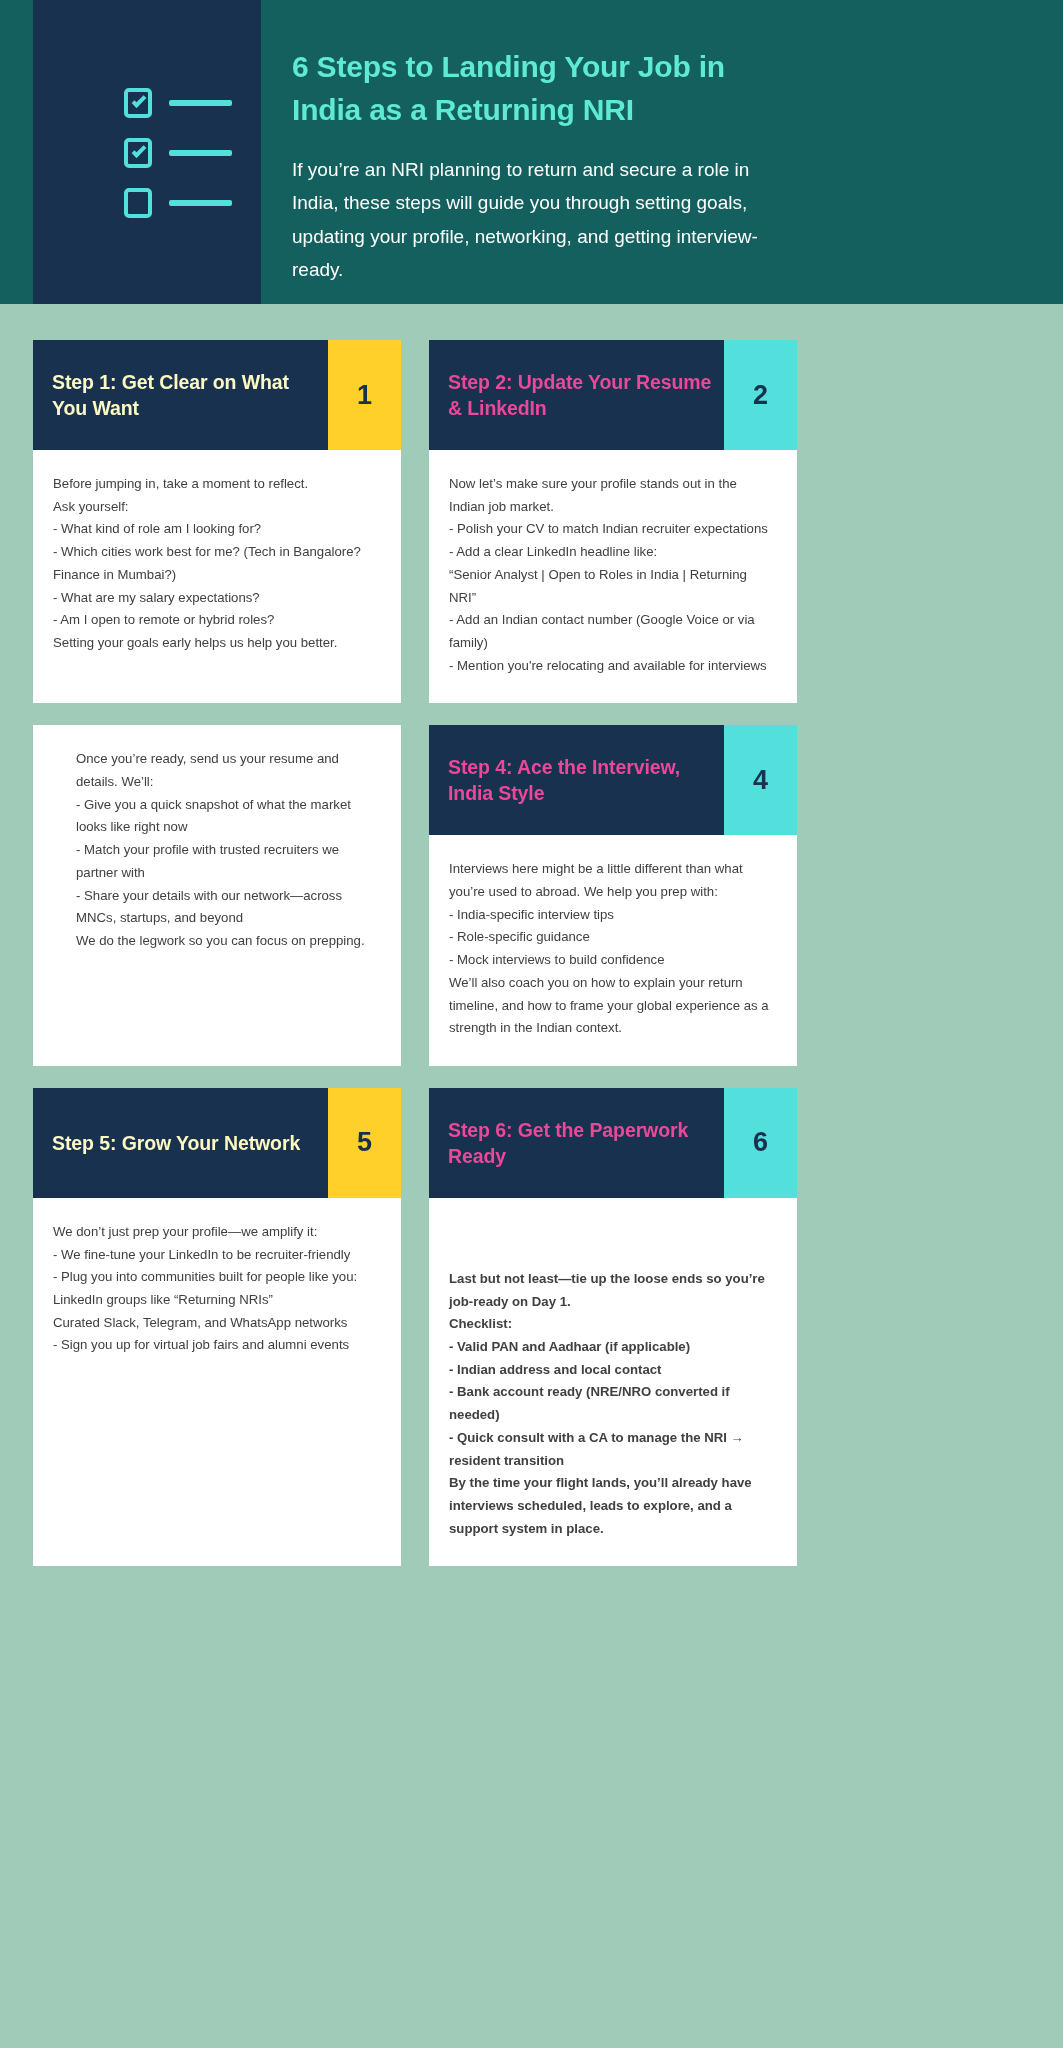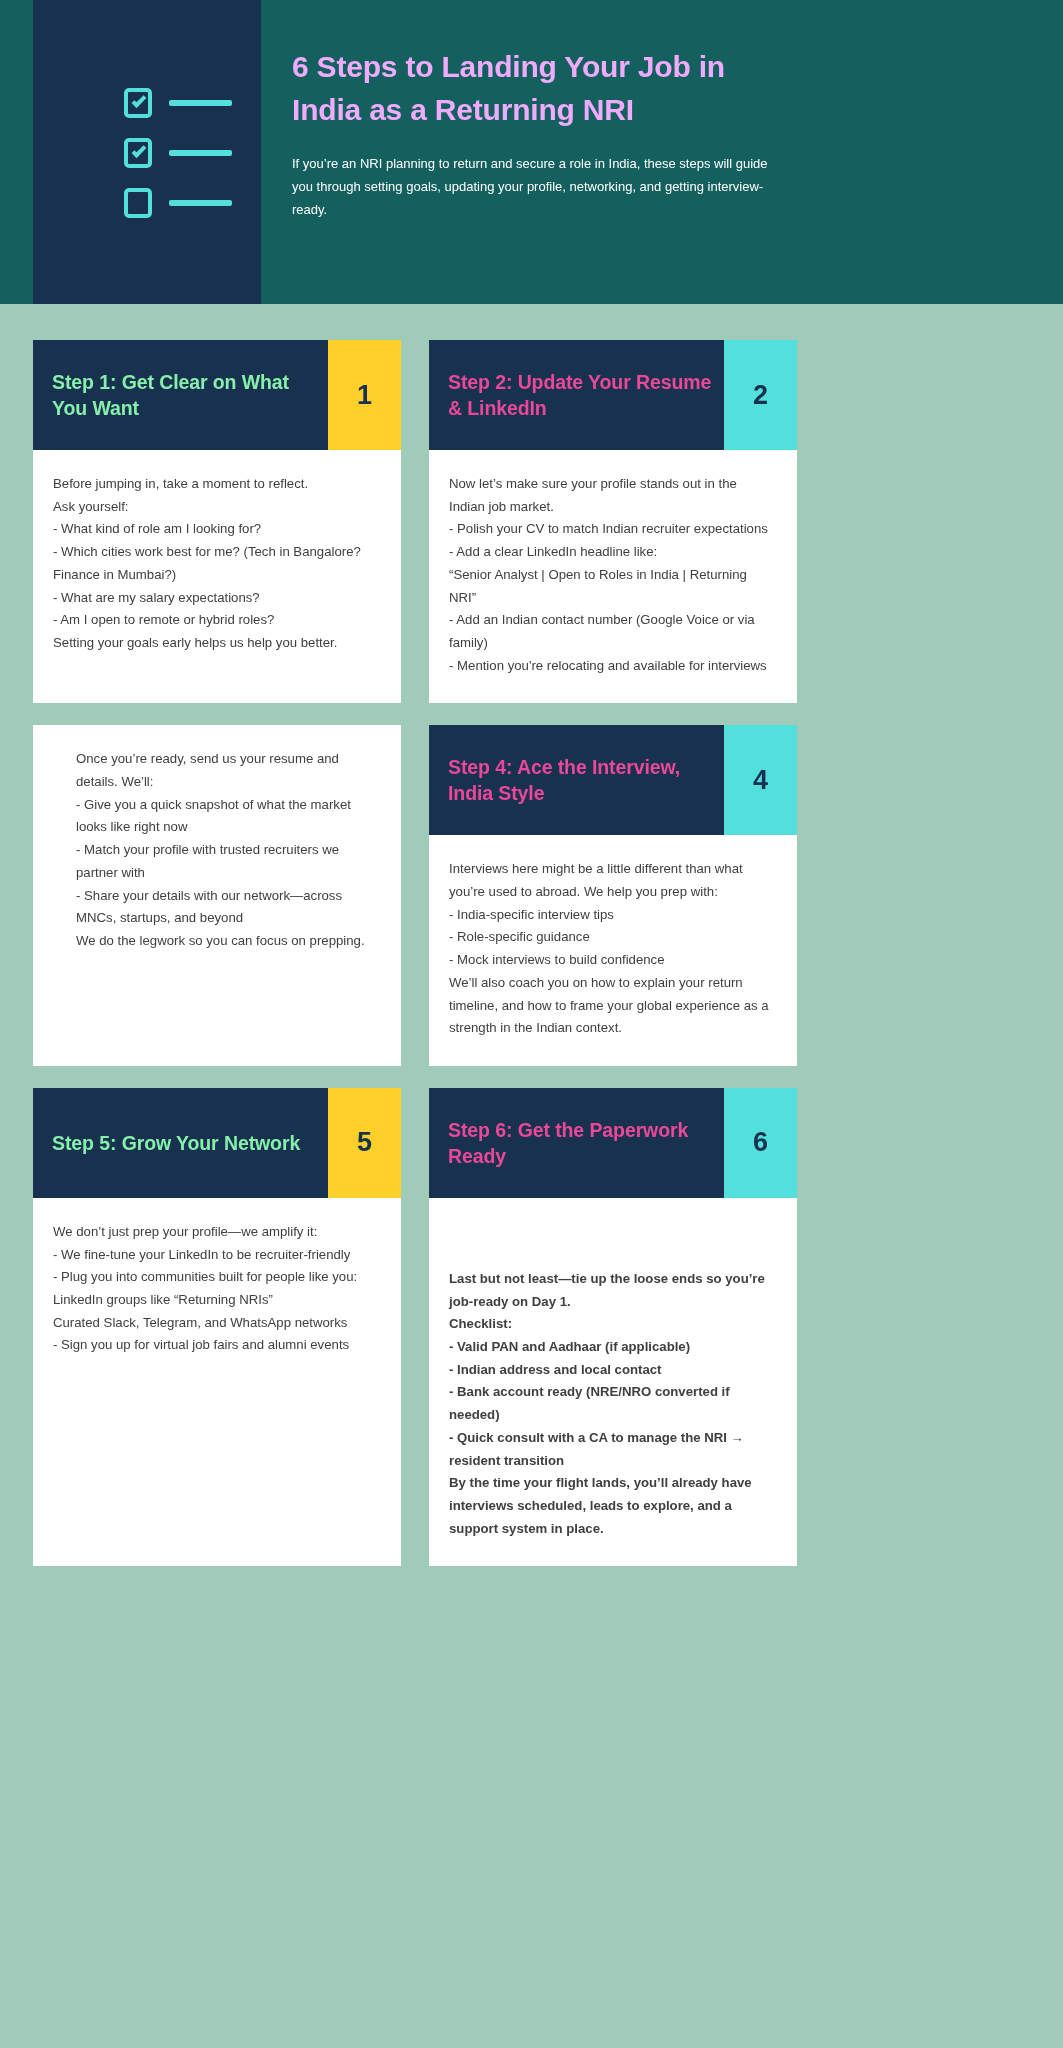--- a/index.html
+++ b/index.html
@@ -74,26 +74,26 @@
 
   .header-text {
     position: absolute;
     left: 292px; top: 46px;
     width: 490px;
   }
   .header-title {
     font-size: 30px;
     line-height: 1.42;
     font-weight: 700;
-    color: #f0abfc;
+    color: #5eead4;
     letter-spacing: -0.2px;
   }
   .header-sub {
     margin-top: 22px;
-    font-size: 13px;
+    font-size: 19px;
     line-height: 1.75;
     color: #ffffff;
     font-weight: 400;
   }
 
   
   .grid {
     position: relative;
     padding: 36px 33px 0 33px;
     display: grid;
@@ -119,21 +119,21 @@
     display: flex;
     align-items: center;
     padding: 0 0 0 19px;
   }
   .card-title {
     font-size: 19.5px;
     line-height: 1.35;
     font-weight: 700;
     letter-spacing: -0.1px;
   }
-  .card-title.yellow { color: #86efac; }
+  .card-title.yellow { color: #fef9c3; }
   .card-title.cyan   { color: #ec4899; }
 
   .card-num {
     width: 73px;
     display: flex;
     align-items: center;
     justify-content: center;
     font-size: 27px;
     font-weight: 700;
     color: #17314f;

